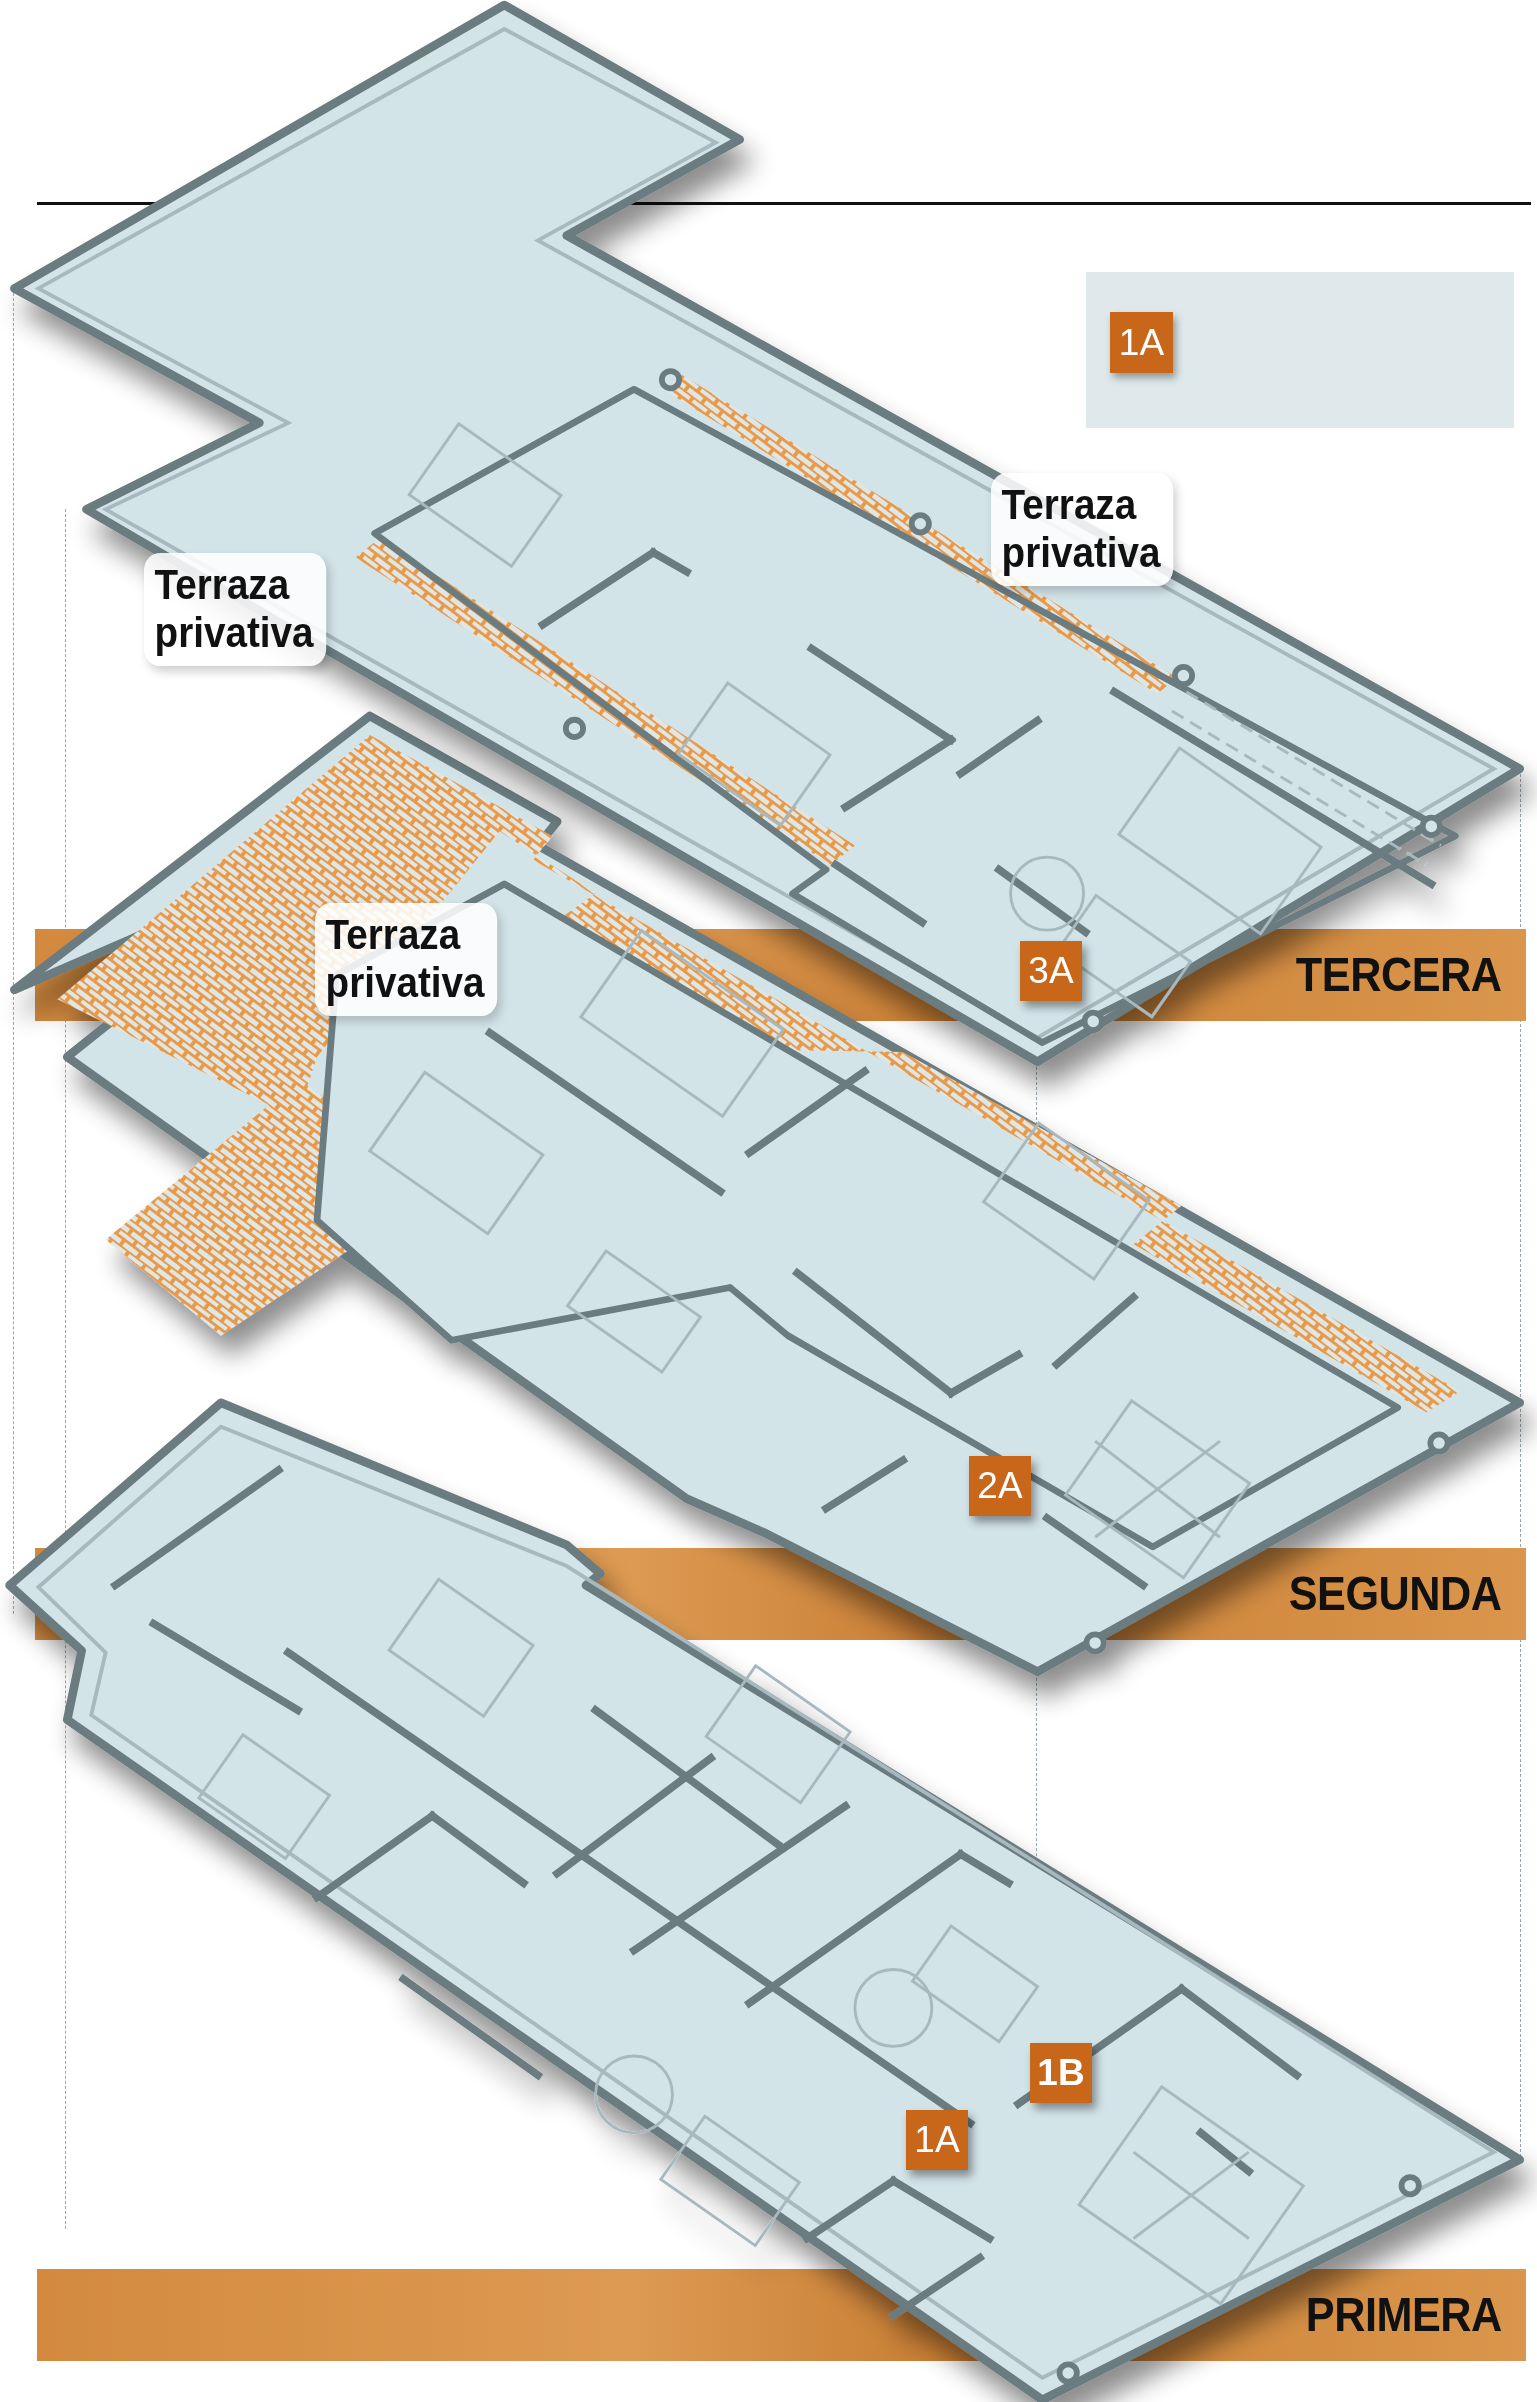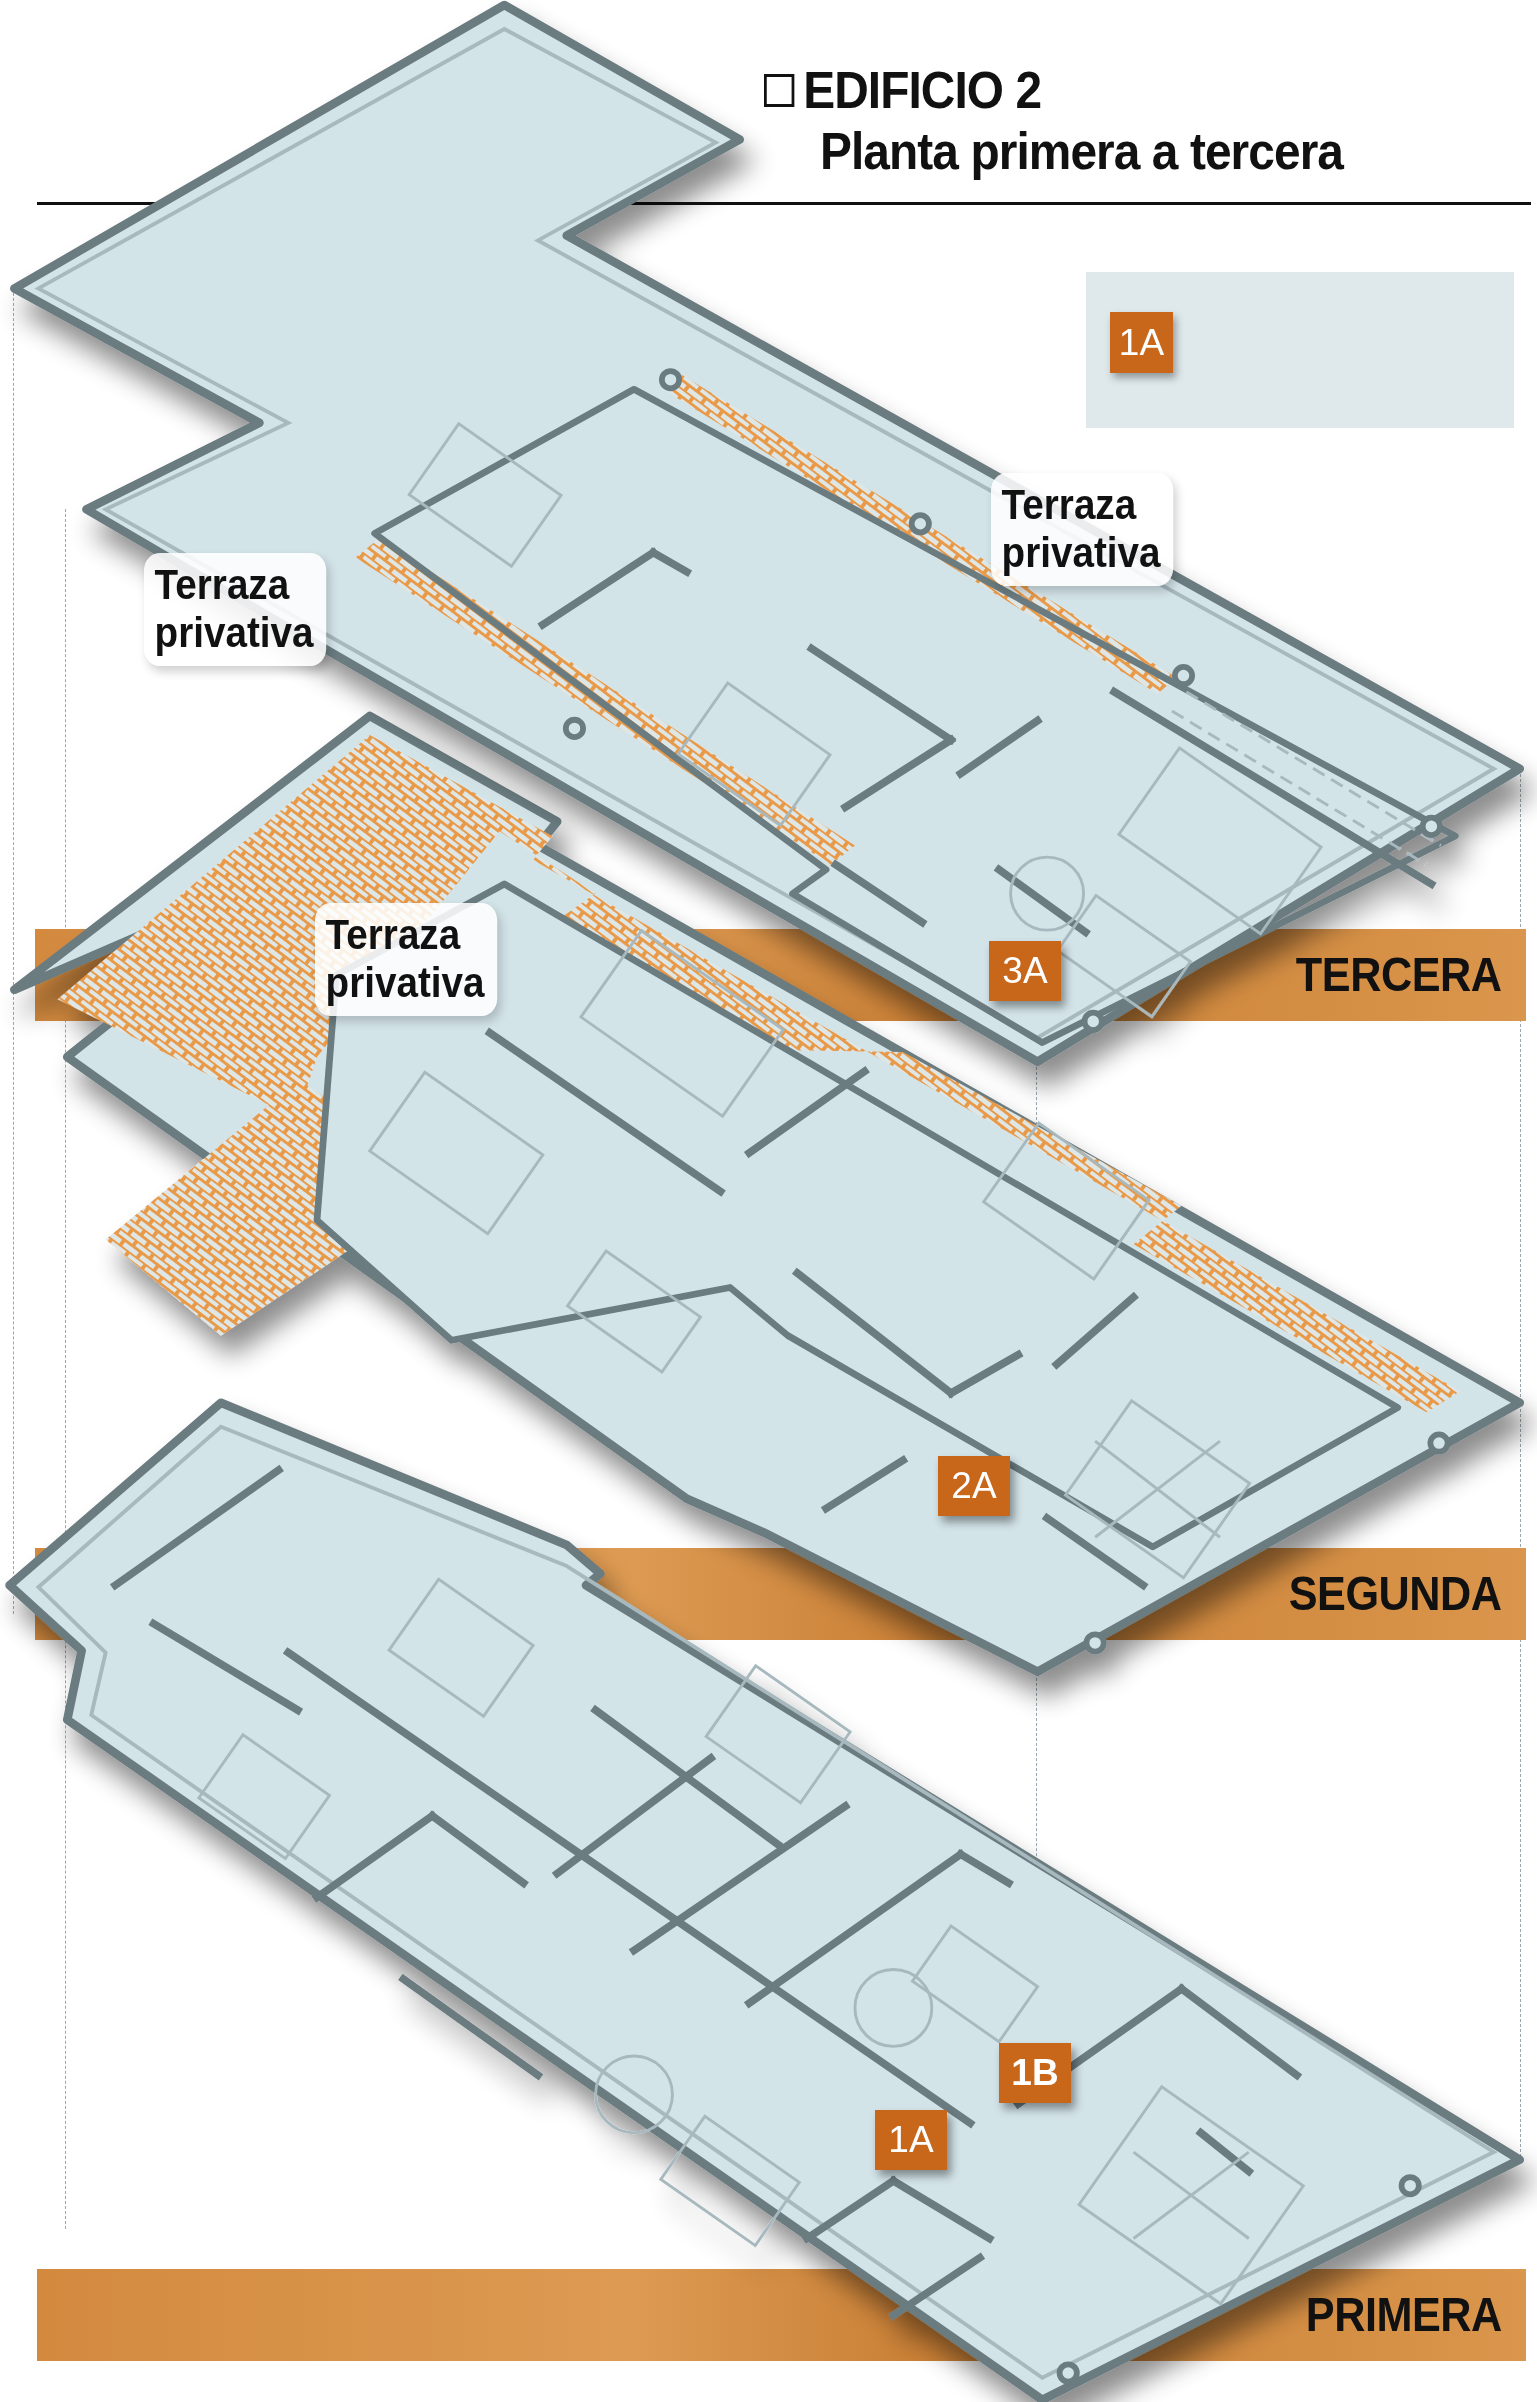--- a/index.html
+++ b/index.html
@@ -10,21 +10,21 @@
   .title-line1{display:flex;align-items:center;font-weight:bold;font-size:52px;line-height:61px;color:#111;letter-spacing:-1px;transform:scaleX(0.92);transform-origin:left center;}
   .title-box{display:inline-block;width:33px;height:33px;border:3.8px solid #111;margin-right:9.6px;box-sizing:border-box;}
   .title-line2{font-weight:bold;font-size:52px;line-height:61px;color:#111;margin-left:56px;letter-spacing:-1px;transform:scaleX(0.92);transform-origin:left center;white-space:nowrap;}
   .title-rule{position:absolute;left:37px;top:202px;width:1494px;height:2.9px;background:#111;z-index:5;}
   .legend{position:absolute;left:1086px;top:272px;width:428px;height:156px;background:#dfe9ec;z-index:30;box-sizing:border-box;}
   .legend-badge{position:absolute;left:24px;top:40px;width:63px;height:61px;background:#c8661a;color:#fff;font-size:37px;display:flex;align-items:center;justify-content:center;box-shadow:2.9px 4.8px 7.7px rgba(0,0,0,0.35);}
   .legend-text{position:absolute;left:108px;top:23px;font-size:42px;line-height:50px;color:#111;}
   .floor-band{position:absolute;height:92px;background:linear-gradient(90deg,#d38a3f 0%,#dd9a52 40%,#c97f35 60%,#da964c 100%);z-index:2;}
   .floor-label{position:absolute;font-weight:bold;font-size:48px;color:#111;z-index:40;letter-spacing:-0.5px;transform:scaleX(0.9);transform-origin:right center;text-align:right;white-space:nowrap;}
   .callout{position:absolute;background:rgba(255,255,255,0.86);border-radius:17.3px;box-shadow:3.8px 5.8px 9.6px rgba(0,0,0,0.18);font-weight:bold;font-size:42px;line-height:48px;color:#111;padding:7.7px 13.4px 9.6px 11.5px;z-index:35;transform:scaleX(0.92);transform-origin:left top;}
-  .badge{position:absolute;width:72px;height:60px;background:#c8661a;color:#fff;font-size:37px;display:flex;align-items:center;justify-content:center;box-shadow:3.8px 5.8px 8.6px rgba(0,0,0,0.4);z-index:36;}
+  .badge{position:absolute;width:62px;height:60px;background:#c8661a;color:#fff;font-size:37px;display:flex;align-items:center;justify-content:center;box-shadow:3.8px 5.8px 8.6px rgba(0,0,0,0.4);z-index:36;margin-left:31px;}
   .guide{position:absolute;width:0;border-left:1.9px dashed #9aa8ae;z-index:1;}
 </style>
 </head>
 <body>
 
 <div id="stage">
 
   <div class="guide" style="left:13.4px;top:288px;height:1326px;"></div>
   <div class="guide" style="left:65px;top:509px;height:1720px;"></div>
   <div class="guide" style="left:1036px;top:1062px;height:1335px;"></div>
@@ -156,27 +156,20 @@
       </g>
       <circle cx="698" cy="395" r="9" fill="#d3e4e9" stroke="#6b7b80" stroke-width="6"></circle>
       <circle cx="958" cy="545" r="9" fill="#d3e4e9" stroke="#6b7b80" stroke-width="6"></circle>
       <circle cx="1232" cy="703" r="9" fill="#d3e4e9" stroke="#6b7b80" stroke-width="6"></circle>
       <circle cx="598" cy="758" r="9" fill="#d3e4e9" stroke="#6b7b80" stroke-width="6"></circle>
       <circle cx="1490" cy="860" r="9" fill="#d3e4e9" stroke="#6b7b80" stroke-width="6"></circle>
       <circle cx="1138" cy="1063" r="9" fill="#d3e4e9" stroke="#6b7b80" stroke-width="6"></circle>
     </g>
   </svg>
 
-  <div class="title-block">
-    <div class="title-line1">
-      <span class="title-box"></span>
-      <span>EDIFICIO 2</span>
-    </div>
-    <div class="title-line2">Planta primera a tercera</div>
-  </div>
 
   <div class="legend">
     <div class="legend-badge">1A</div>
   </div>
 
   <div class="callout" style="left:991px;top:473px;">
     <div>Terraza</div>
     <div>privativa</div>
   </div>
   <div class="callout" style="left:144px;top:553px;">

